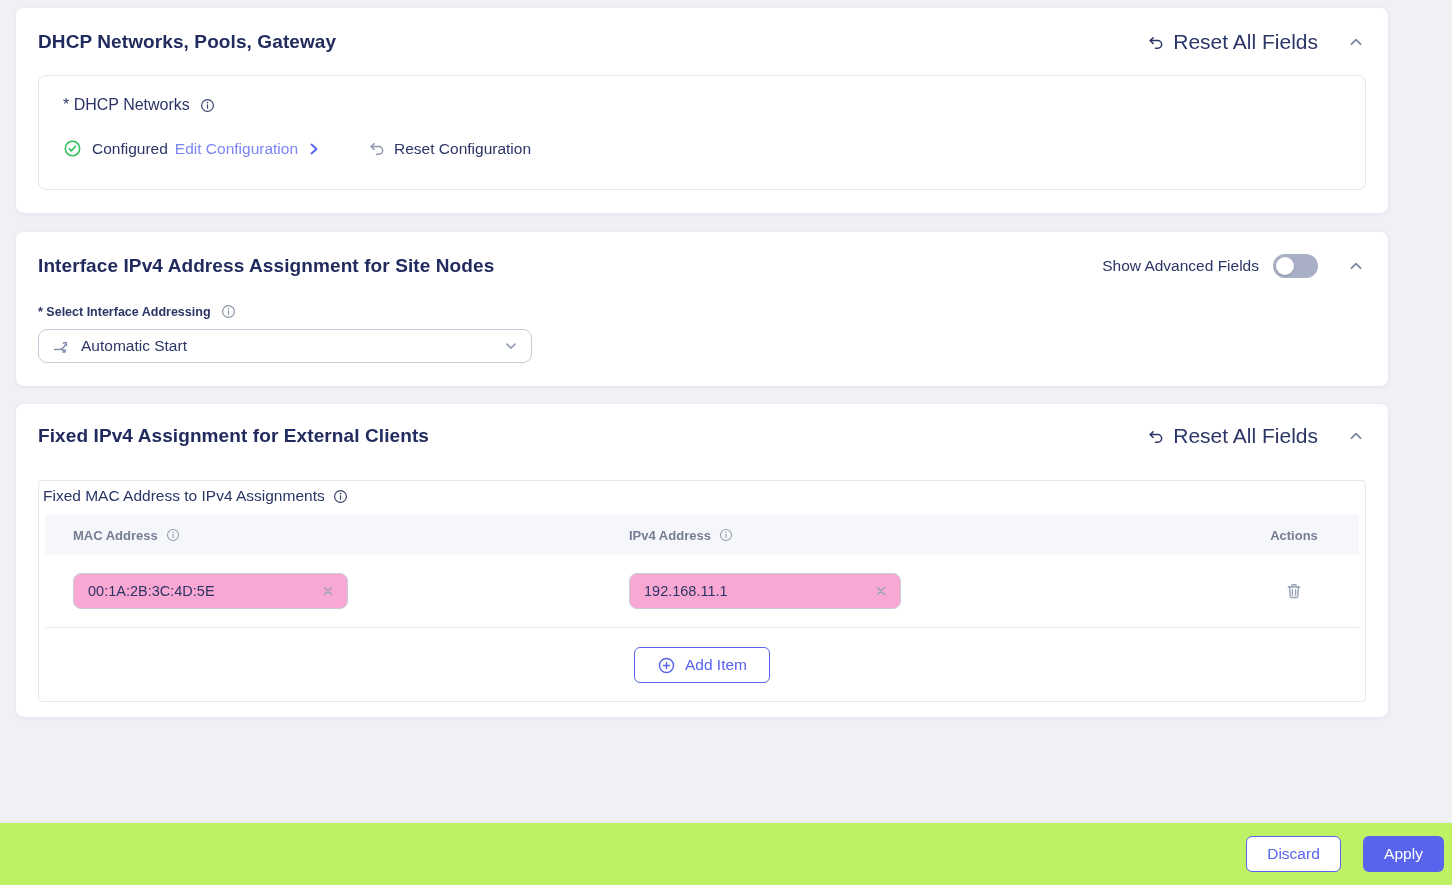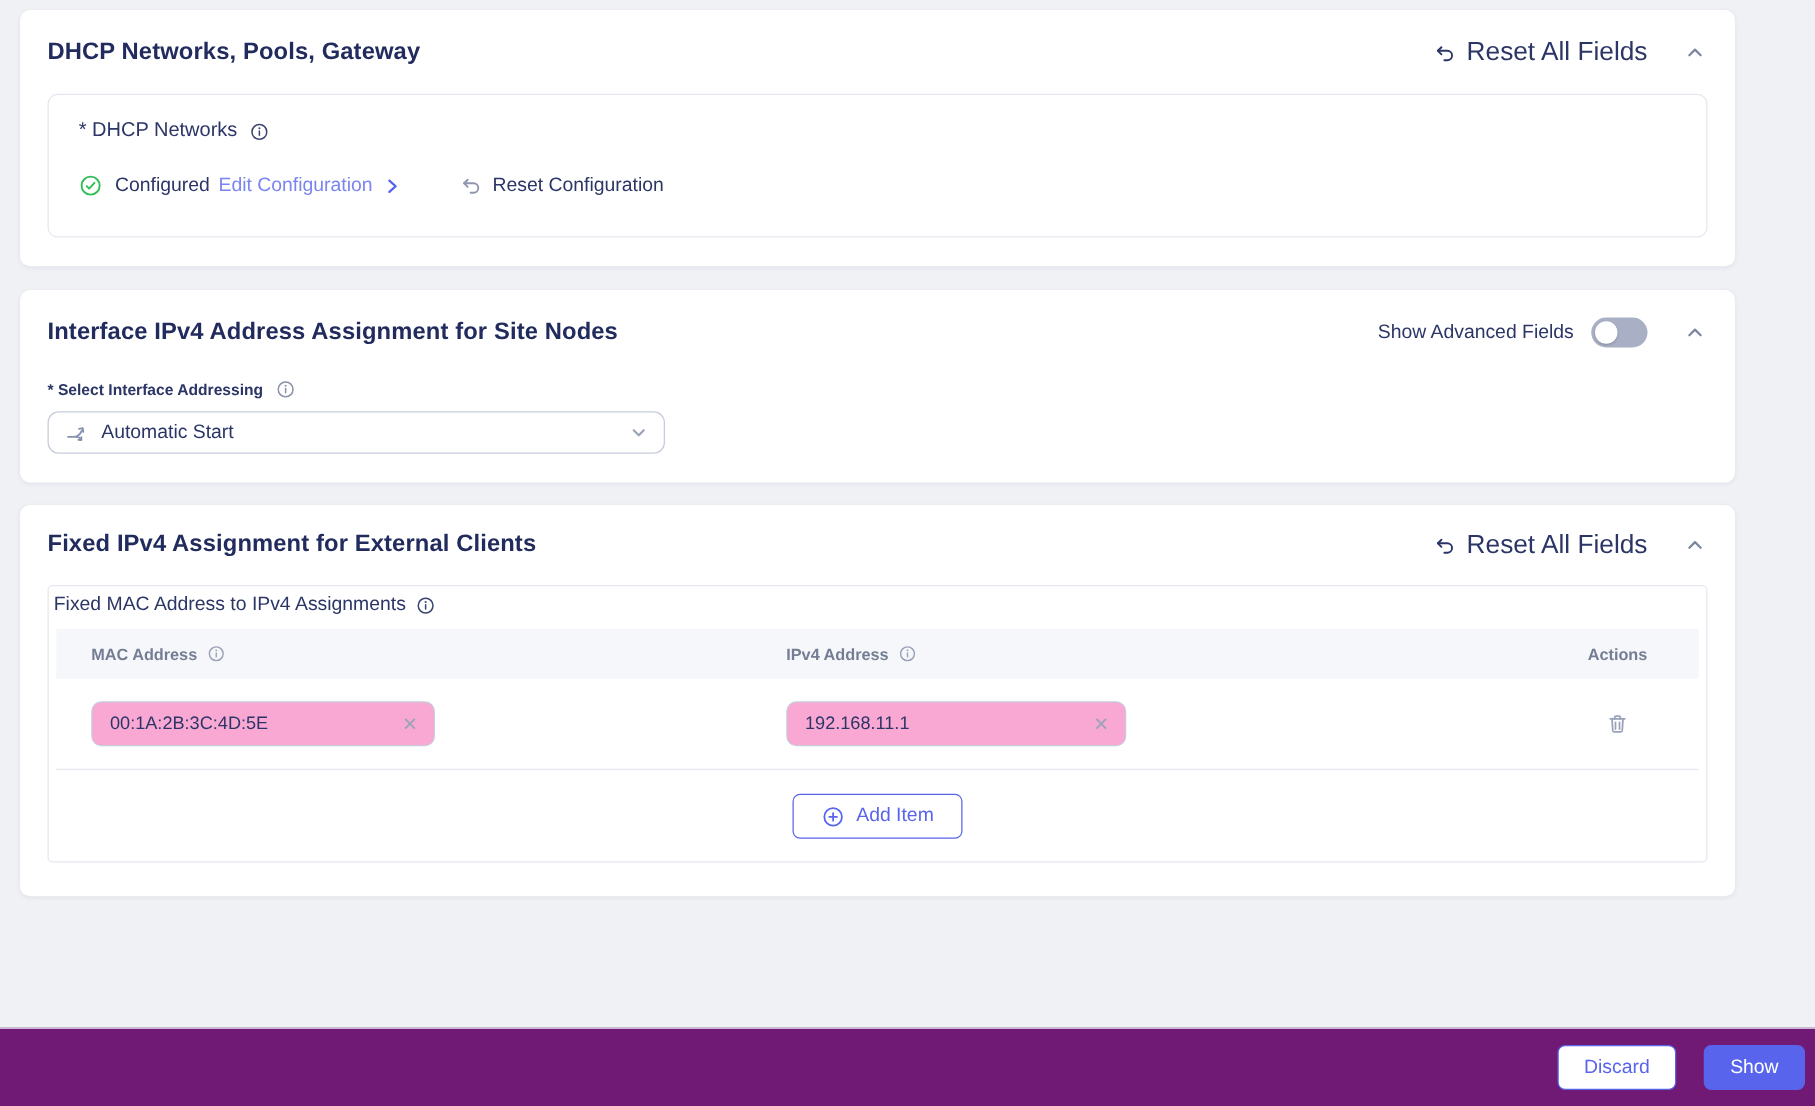--- a/index.html
+++ b/index.html
@@ -63,21 +63,21 @@
     font-size:12.5px;font-weight:700;color:var(--text)}
   .select-label-row .info-icon{color:#8b93a8}
   .select{
     margin-top:10px;width:494px;height:34px;border:1px solid var(--input-border);border-radius:9px;
     display:flex;align-items:center;padding:0 13px;gap:11px;cursor:pointer;background:#fff;
   }
   .select .branch-icon{color:#8592af;display:flex}
   .select-value{flex:1;font-size:15.5px;color:var(--text)}
   .select .chevron-down-icon{color:#9aa2b6;display:flex}
   
-  .listbox{margin-top:20px;border:1px solid var(--border);border-radius:4px;height:222px}
+  .listbox{margin-top:32px;border:1px solid var(--border);border-radius:4px;height:222px}
   .listbox-title{display:flex;align-items:center;gap:8px;padding:6px 8px 10px 4px;
     font-size:15.5px;color:var(--text)}
   .listbox-title .info-icon{color:#3c466f}
   .thead,.trow{display:grid;grid-template-columns:556px 1fr 130px;align-items:center;
     margin:0 6px;padding-left:28px}
   .thead{background:var(--thead-bg);height:40px}
   .th{display:flex;align-items:center;gap:8px;font-size:13px;font-weight:700;color:var(--muted)}
   .th .info-icon{color:#9aa2b6}
   .th-actions{justify-content:center;padding-right:0}
   .trow{height:72px}
@@ -95,21 +95,21 @@
   .trash-btn{background:none;border:none;cursor:pointer;padding:3px;display:flex;color:#99a2b8}
   .row-divider{border-top:1px solid #e6e8f0;margin:0 6px}
   .add-row{height:74px;display:flex;align-items:center;justify-content:center}
   .add-item{
     display:flex;align-items:center;gap:9px;height:36px;padding:0 22px;cursor:pointer;
     border:1px solid var(--accent);border-radius:6px;background:#fff;
     font-family:inherit;font-size:15.5px;color:var(--accent);
   }
   
   .footer{
-    position:absolute;left:0;right:0;bottom:0;height:63px;background:#701a75;
+    position:absolute;left:0;right:0;bottom:0;height:63px;background:#bef264;
     border-top:1px solid #e8eaf1;display:flex;align-items:center;justify-content:flex-end;
     gap:22px;padding-right:8px;
   }
   .btn-discard{
     width:95px;height:36px;border:1px solid var(--accent);border-radius:6px;background:#fff;
     font-family:inherit;font-size:15.5px;color:var(--accent);cursor:pointer;
   }
   .btn-apply{
     width:81px;height:36px;border:none;border-radius:6px;background:var(--accent);
     font-family:inherit;font-size:15.5px;color:#fff;cursor:pointer;
@@ -332,14 +332,14 @@
           <span>Add Item</span>
         </button>
       </div>
     </div>
   </section>
 
 </div>
 
 <footer class="footer">
   <button class="btn-discard">Discard</button>
-  <button class="btn-apply">Show</button>
+  <button class="btn-apply">Apply</button>
 </footer>
 
 </body></html>

